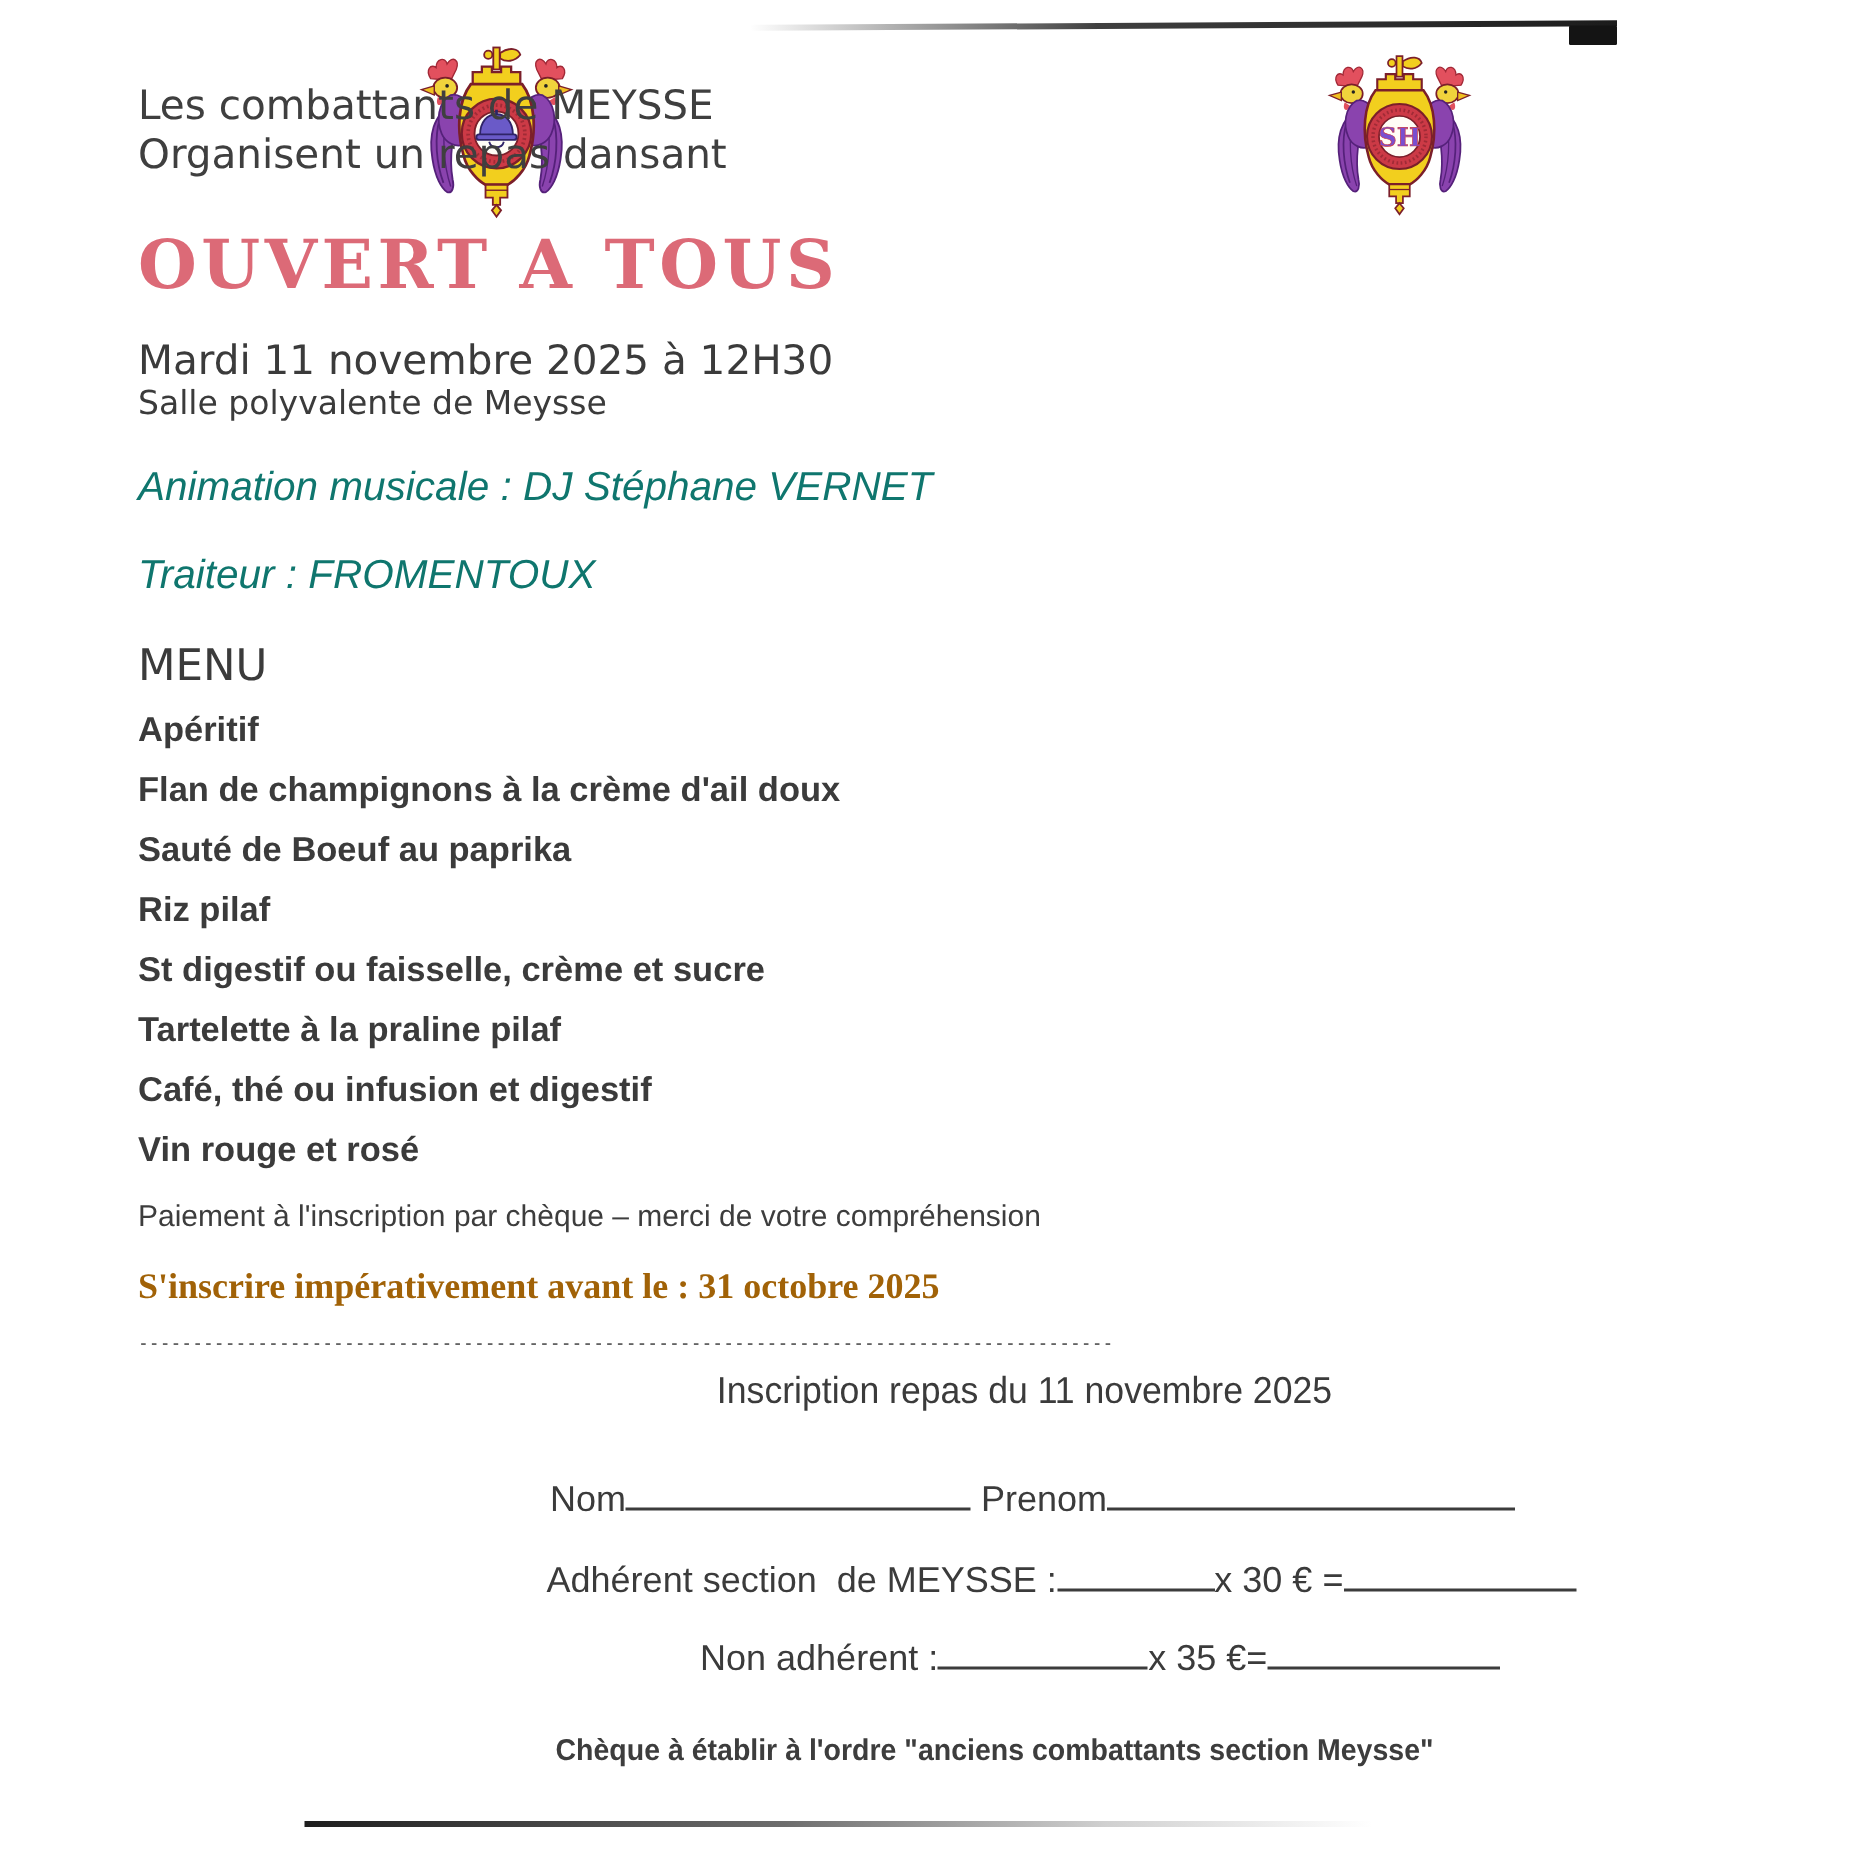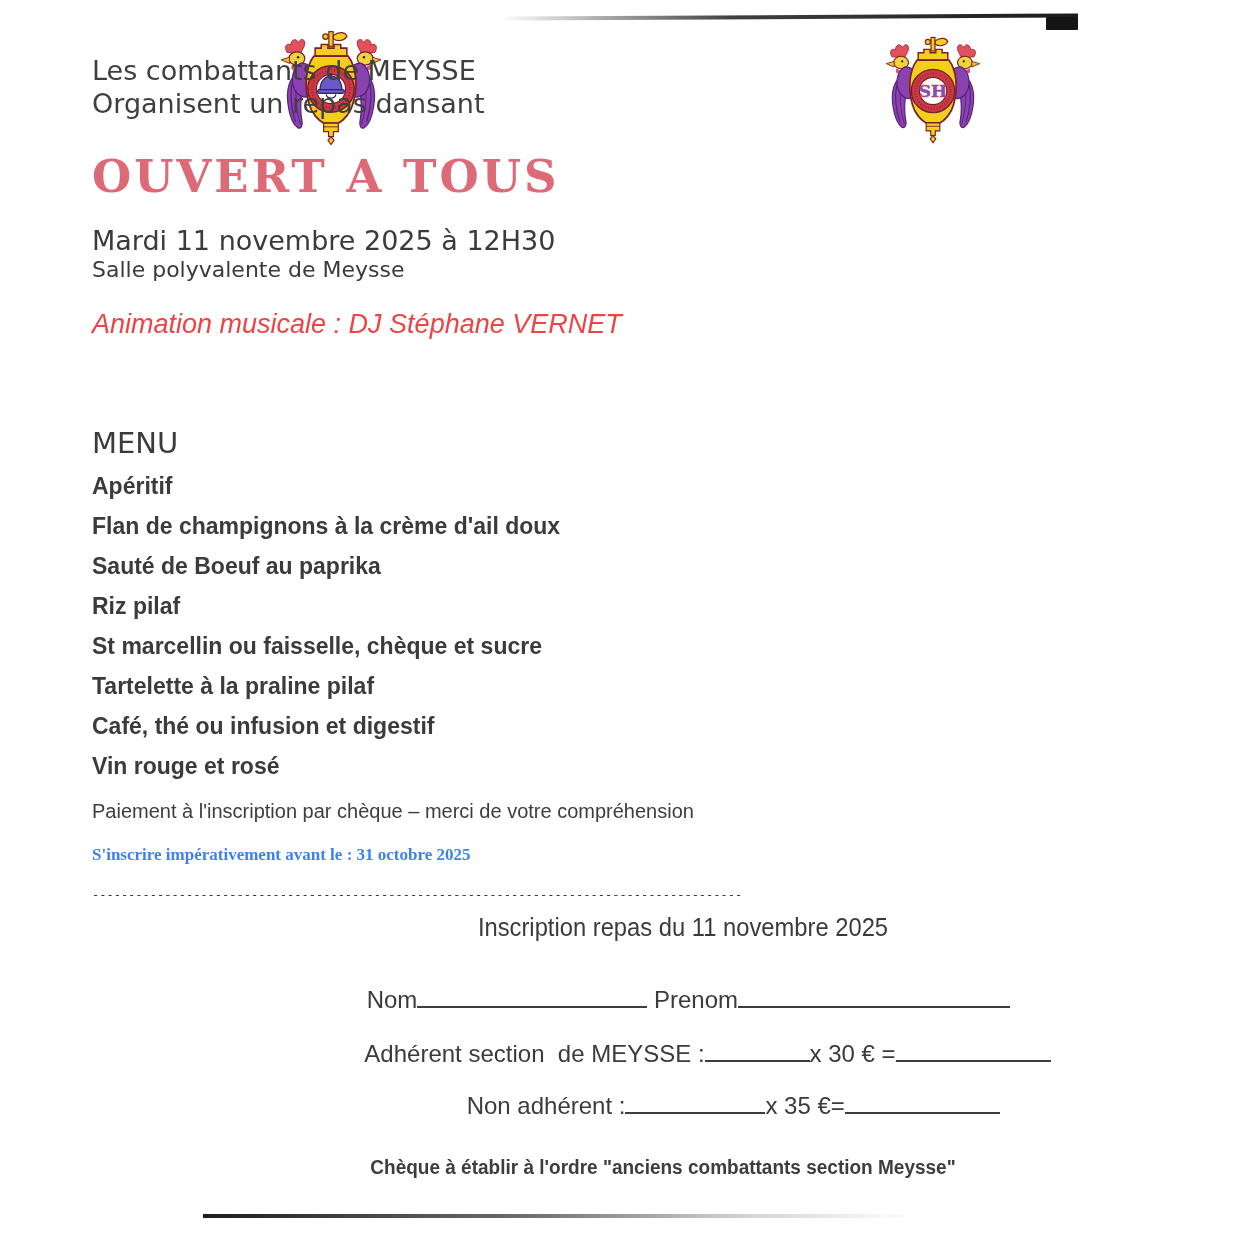--- a/index.html
+++ b/index.html
@@ -15,25 +15,25 @@
   .scan-top-blob{position:absolute;left:1046px;top:17px;width:32px;height:13px;background:#141414;border-radius:1px;}
   .scan-bottom-line{position:absolute;left:203px;top:1214px;width:712px;height:4px;
     background:linear-gradient(to right,#1e1e1e,rgba(60,60,60,.75) 45%,rgba(120,120,120,.35) 75%,rgba(160,160,160,0));}
   
   .abs{position:absolute;}
   .center-main{left:92px;right:0;text-align:left;}
   .header-line{font-size:27px;line-height:33px;color:#3f3f3f;}
   .banner{font-family:"DejaVu Serif",serif;font-weight:bold;font-size:45px;letter-spacing:3px;color:#dc6a77;}
   .date-line{font-size:27px;color:#3b3b3b;}
   .venue-line{font-size:22px;color:#3b3b3b;}
-  .blue-italic{font-family:"Liberation Sans",sans-serif;font-style:italic;font-size:27px;color:#ef4444;}
+  .blue-italic{font-family:"Liberation Sans",sans-serif;font-style:italic;font-size:27px;color:#0f766e;}
   .menu-title{font-size:29px;color:#3b3b3b;}
   .menu-list div{font-family:"Liberation Sans",sans-serif;font-size:23px;line-height:40px;color:#3b3b3b;white-space:pre;font-weight:bold;}
   .payment-note{font-family:"Liberation Sans",sans-serif;font-size:20px;color:#3d3d3d;white-space:pre;}
-  .deadline-note{font-family:"Liberation Serif",serif;font-weight:bold;font-size:17px;color:#3b82f6;white-space:pre;}
+  .deadline-note{font-family:"Liberation Serif",serif;font-weight:bold;font-size:24px;color:#a16207;white-space:pre;}
   .dashes{font-family:"DejaVu Sans Mono",monospace;font-size:12px;color:#3b3b3b;letter-spacing:0;}
   .form-title{font-family:"Liberation Sans",sans-serif;font-size:25px;color:#3b3b3b;transform:scaleX(.95);}
   .form-row{font-family:"Liberation Sans",sans-serif;font-size:24px;color:#3b3b3b;white-space:pre;}
   .blank{display:inline-block;height:2px;border-bottom:2px solid #3c3c3c;}
   .blank-nom{width:230px;}
   .blank-prenom{width:272px;}
   .blank-s{width:105px;}
   .blank-m{width:140px;}
   .blank-l{width:155px;}
   .footer-lines{left:90px;right:0;text-align:center;font-family:"Liberation Sans",sans-serif;
@@ -99,29 +99,30 @@
     <div class="header-line">Les combattants de MEYSSE</div>
     <div class="header-line">Organisent un repas dansant</div>
   </div>
 
   <div class="abs center-main banner" style="top:150px">OUVERT A TOUS</div>
 
   <div class="abs center-main date-line" style="top:225px">Mardi 11 novembre 2025 à 12H30</div>
   <div class="abs center-main venue-line" style="top:257px">Salle polyvalente de Meysse</div>
 
   <div class="abs center-main blue-italic" style="top:309px">Animation musicale : DJ Stéphane VERNET</div>
+  <div class="abs center-main blue-italic" style="top:368px">Traiteur : FROMENTOUX</div>
 
   <div class="abs center-main menu-title" style="top:426px">MENU</div>
 
   <div class="abs center-main menu-list" style="top:466px">
     <div>Apéritif</div>
     <div>Flan de champignons à la crème d'ail doux</div>
     <div>Sauté de Boeuf au paprika</div>
     <div>Riz pilaf</div>
-    <div>St marcellin ou faisselle, chèque et sucre</div>
+    <div>St digestif ou faisselle, crème et sucre</div>
     <div>Tartelette à la praline pilaf</div>
     <div>Café, thé ou infusion et digestif</div>
     <div>Vin rouge et rosé</div>
   </div>
 
   <div class="abs center-main payment-note" style="top:800px">Paiement à l'inscription par chèque – merci de votre compréhension</div>
 
   <div class="abs center-main deadline-note" style="top:845px">S'inscrire impérativement avant le : 31 octobre 2025</div>
 
   <div class="abs center-main dashes" style="top:888px">------------------------------------------------------------------------------------------</div>

